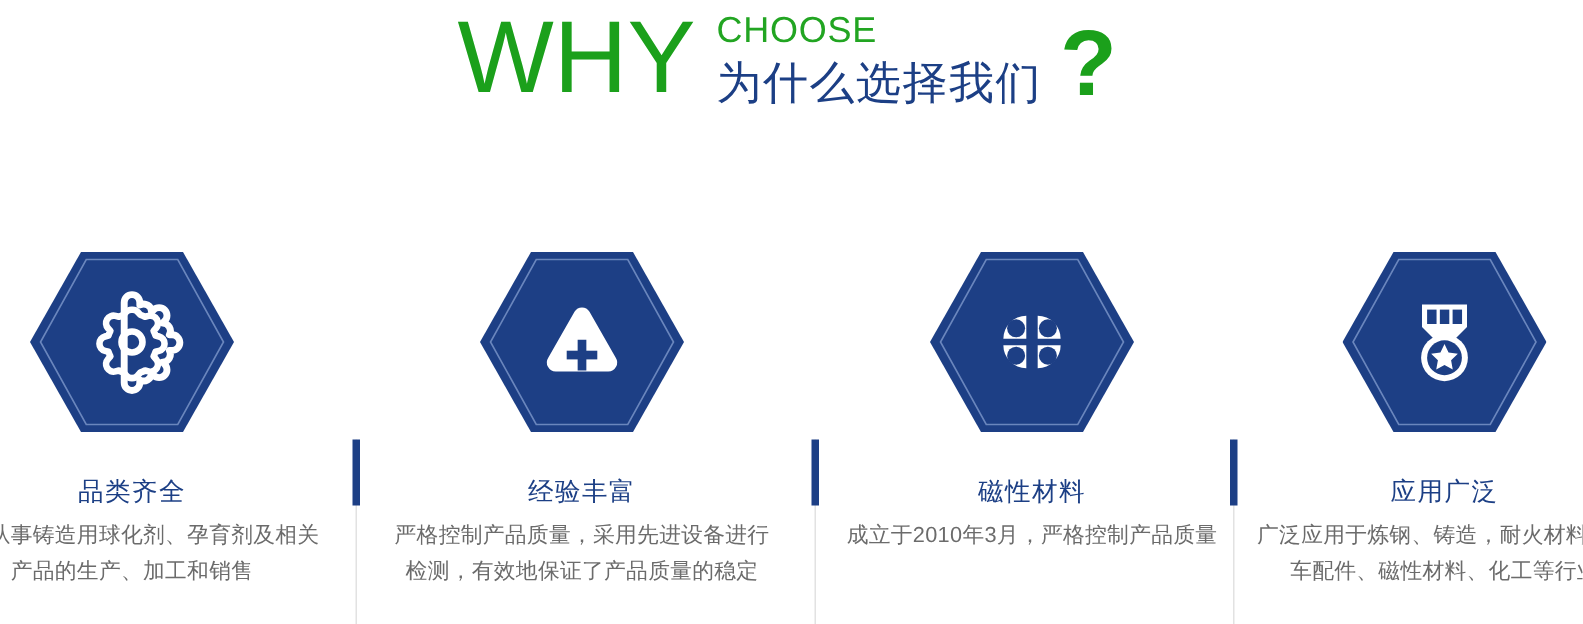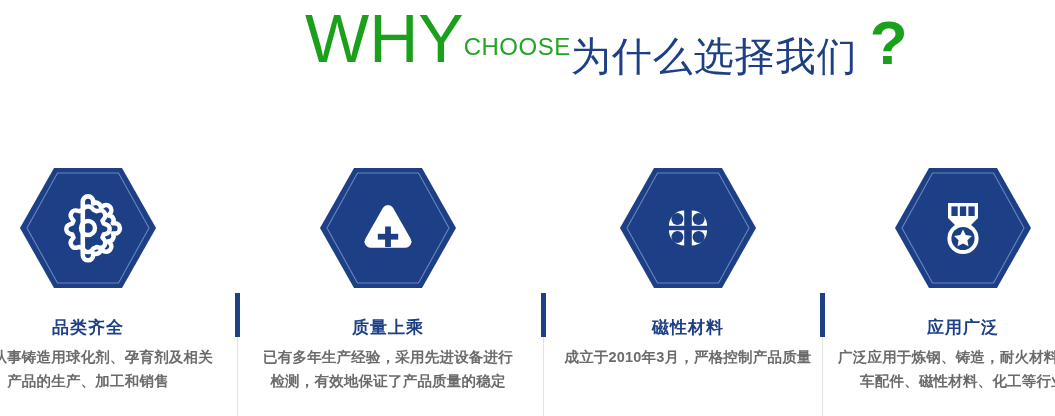--- a/index.html
+++ b/index.html
@@ -35,32 +35,33 @@
     font-size: 68px;
     line-height: 72px;
     font-weight: 400;
     color: #1ba01b;
     letter-spacing: 0px;
     white-space: nowrap;
     margin-top: -2px;
   }
   #headline-stack {
     display: flex;
-    flex-direction: row;
+    flex-direction: column;
+    margin-left: 14px;
     margin-top: 4px;
   }
   #headline-choose {
     font-size: 24px;
     line-height: 26px;
     color: #22a522;
     letter-spacing: 0.5px;
     white-space: nowrap;
   }
   #headline-cn {
-    font-size: 40px;
+    font-size: 30px;
     line-height: 36px;
     color: #1c3f85;
     letter-spacing: 1px;
     white-space: nowrap;
     margin-top: 4px;
   }
   #headline-qmark {
     font-size: 62px;
     line-height: 62px;
     font-weight: 700;
@@ -69,21 +70,20 @@
     margin-top: 12px;
   }
 
   
   #features-row {
     position: absolute;
     left: 0;
     top: 140px;
     width: 1055px;
     height: 276px;
-    font-weight: bold;
   }
   .feature-col {
     position: absolute;
     top: 0;
     width: 278px;
     height: 276px;
   }
   .feature-col.c0 { left: -51px; }
   .feature-col.c1 { left: 249px; }
   .feature-col.c2 { left: 549px; }
@@ -216,22 +216,22 @@
                  L 90.5,70.5
                  a 6,6 0 0 1 -5.0,9.2
                  L 50.5,79.7
                  a 6,6 0 0 1 -5.0,-9.2
                  L 63,39.8
                  a 6,6 0 0 1 5.0,-2.8 Z" fill="#ffffff"></path>
         <rect x="65.1" y="58.5" width="5.8" height="20.5" fill="#1d3f85"></rect>
         <rect x="57.8" y="65.8" width="20.4" height="5.8" fill="#1d3f85"></rect>
       </svg>
     </div>
-    <div class="feature-title">质量上乘</div>
-    <div class="feature-desc">已有多年生产经验，采用先进设备进行检测，有效地保证了产品质量的稳定</div>
+    <div class="feature-title">经验丰富</div>
+    <div class="feature-desc">严格控制产品质量，采用先进设备进行检测，有效地保证了产品质量的稳定</div>
   </div>
 
   <div class="feature-col c2">
     <div class="hex-wrap">
       <svg class="hex-svg" viewBox="0 0 136 120">
         <polygon points="34,0 102,0 136,60 102,120 34,120 0,60" fill="#1d3f85"></polygon>
         <polygon points="37.5,5 98.5,5 129,60 98.5,115 37.5,115 7,60" fill="none" stroke="#6a86bd" stroke-width="1.1"></polygon>
         <g fill="#ffffff">
 
           <path d="M 64.2,57.8 L 64.2,42.5 A 15.3 15.3 0 0 0 48.9,57.8 Z"></path>

